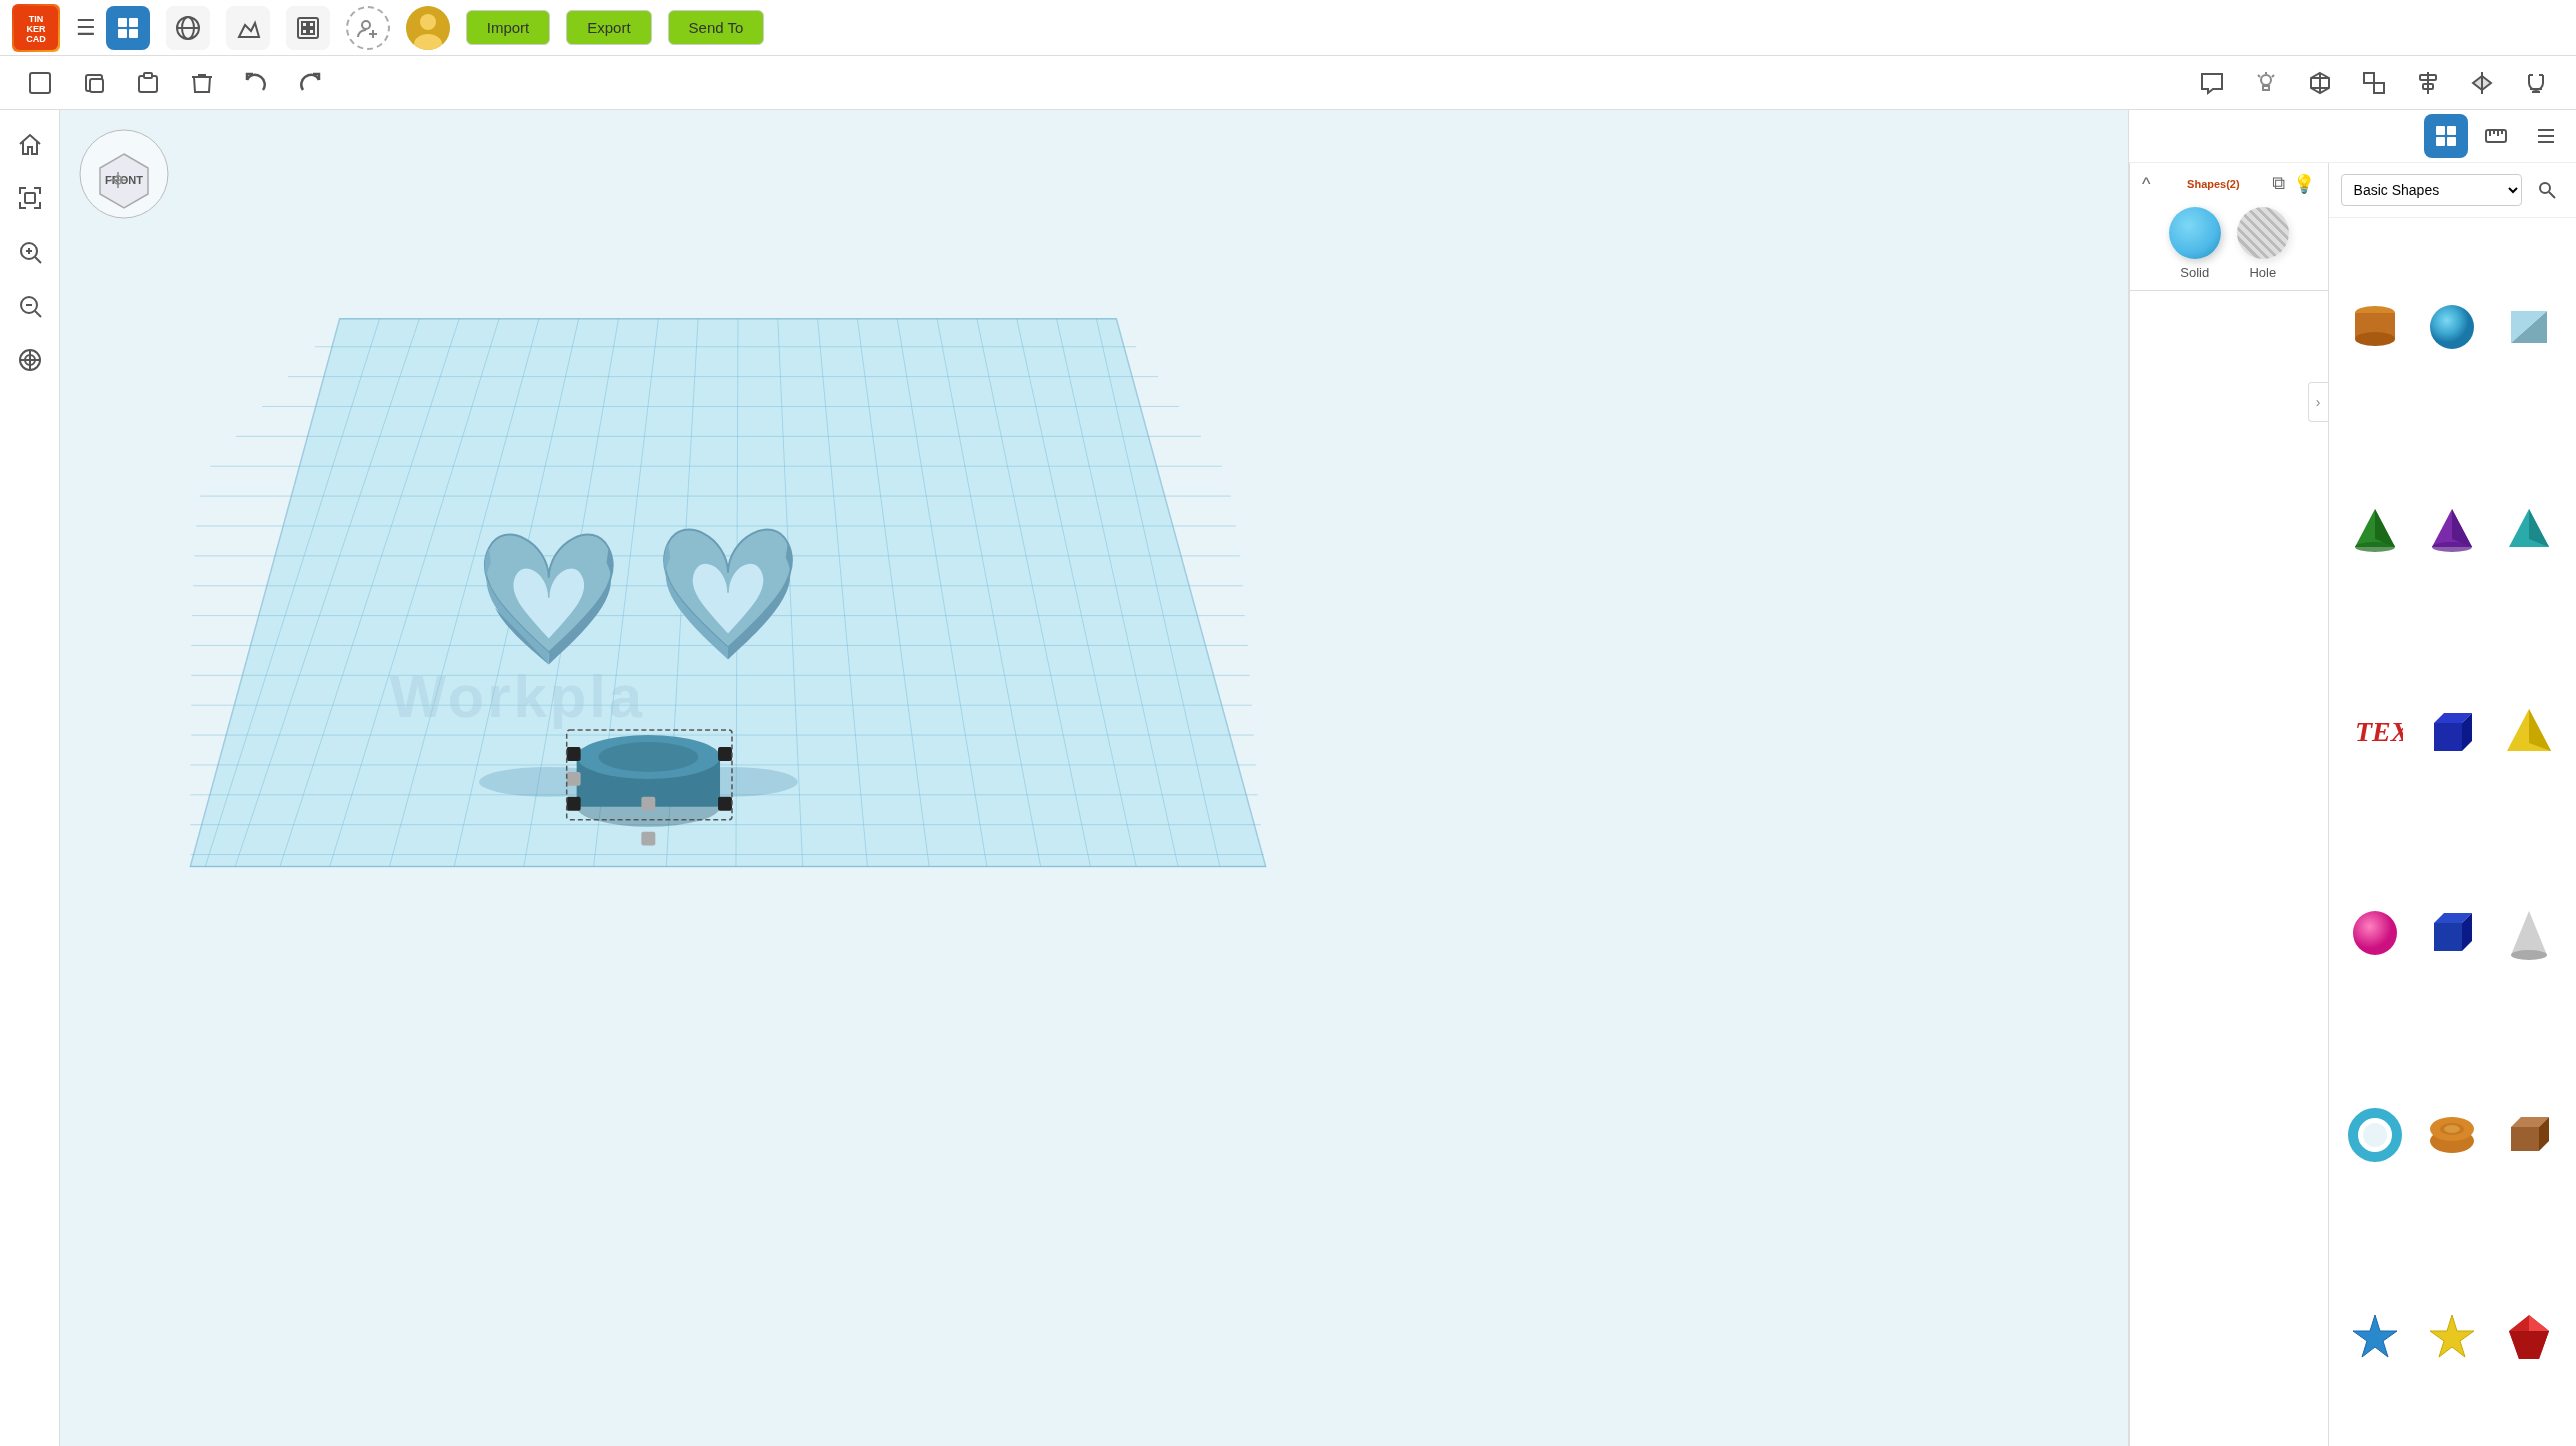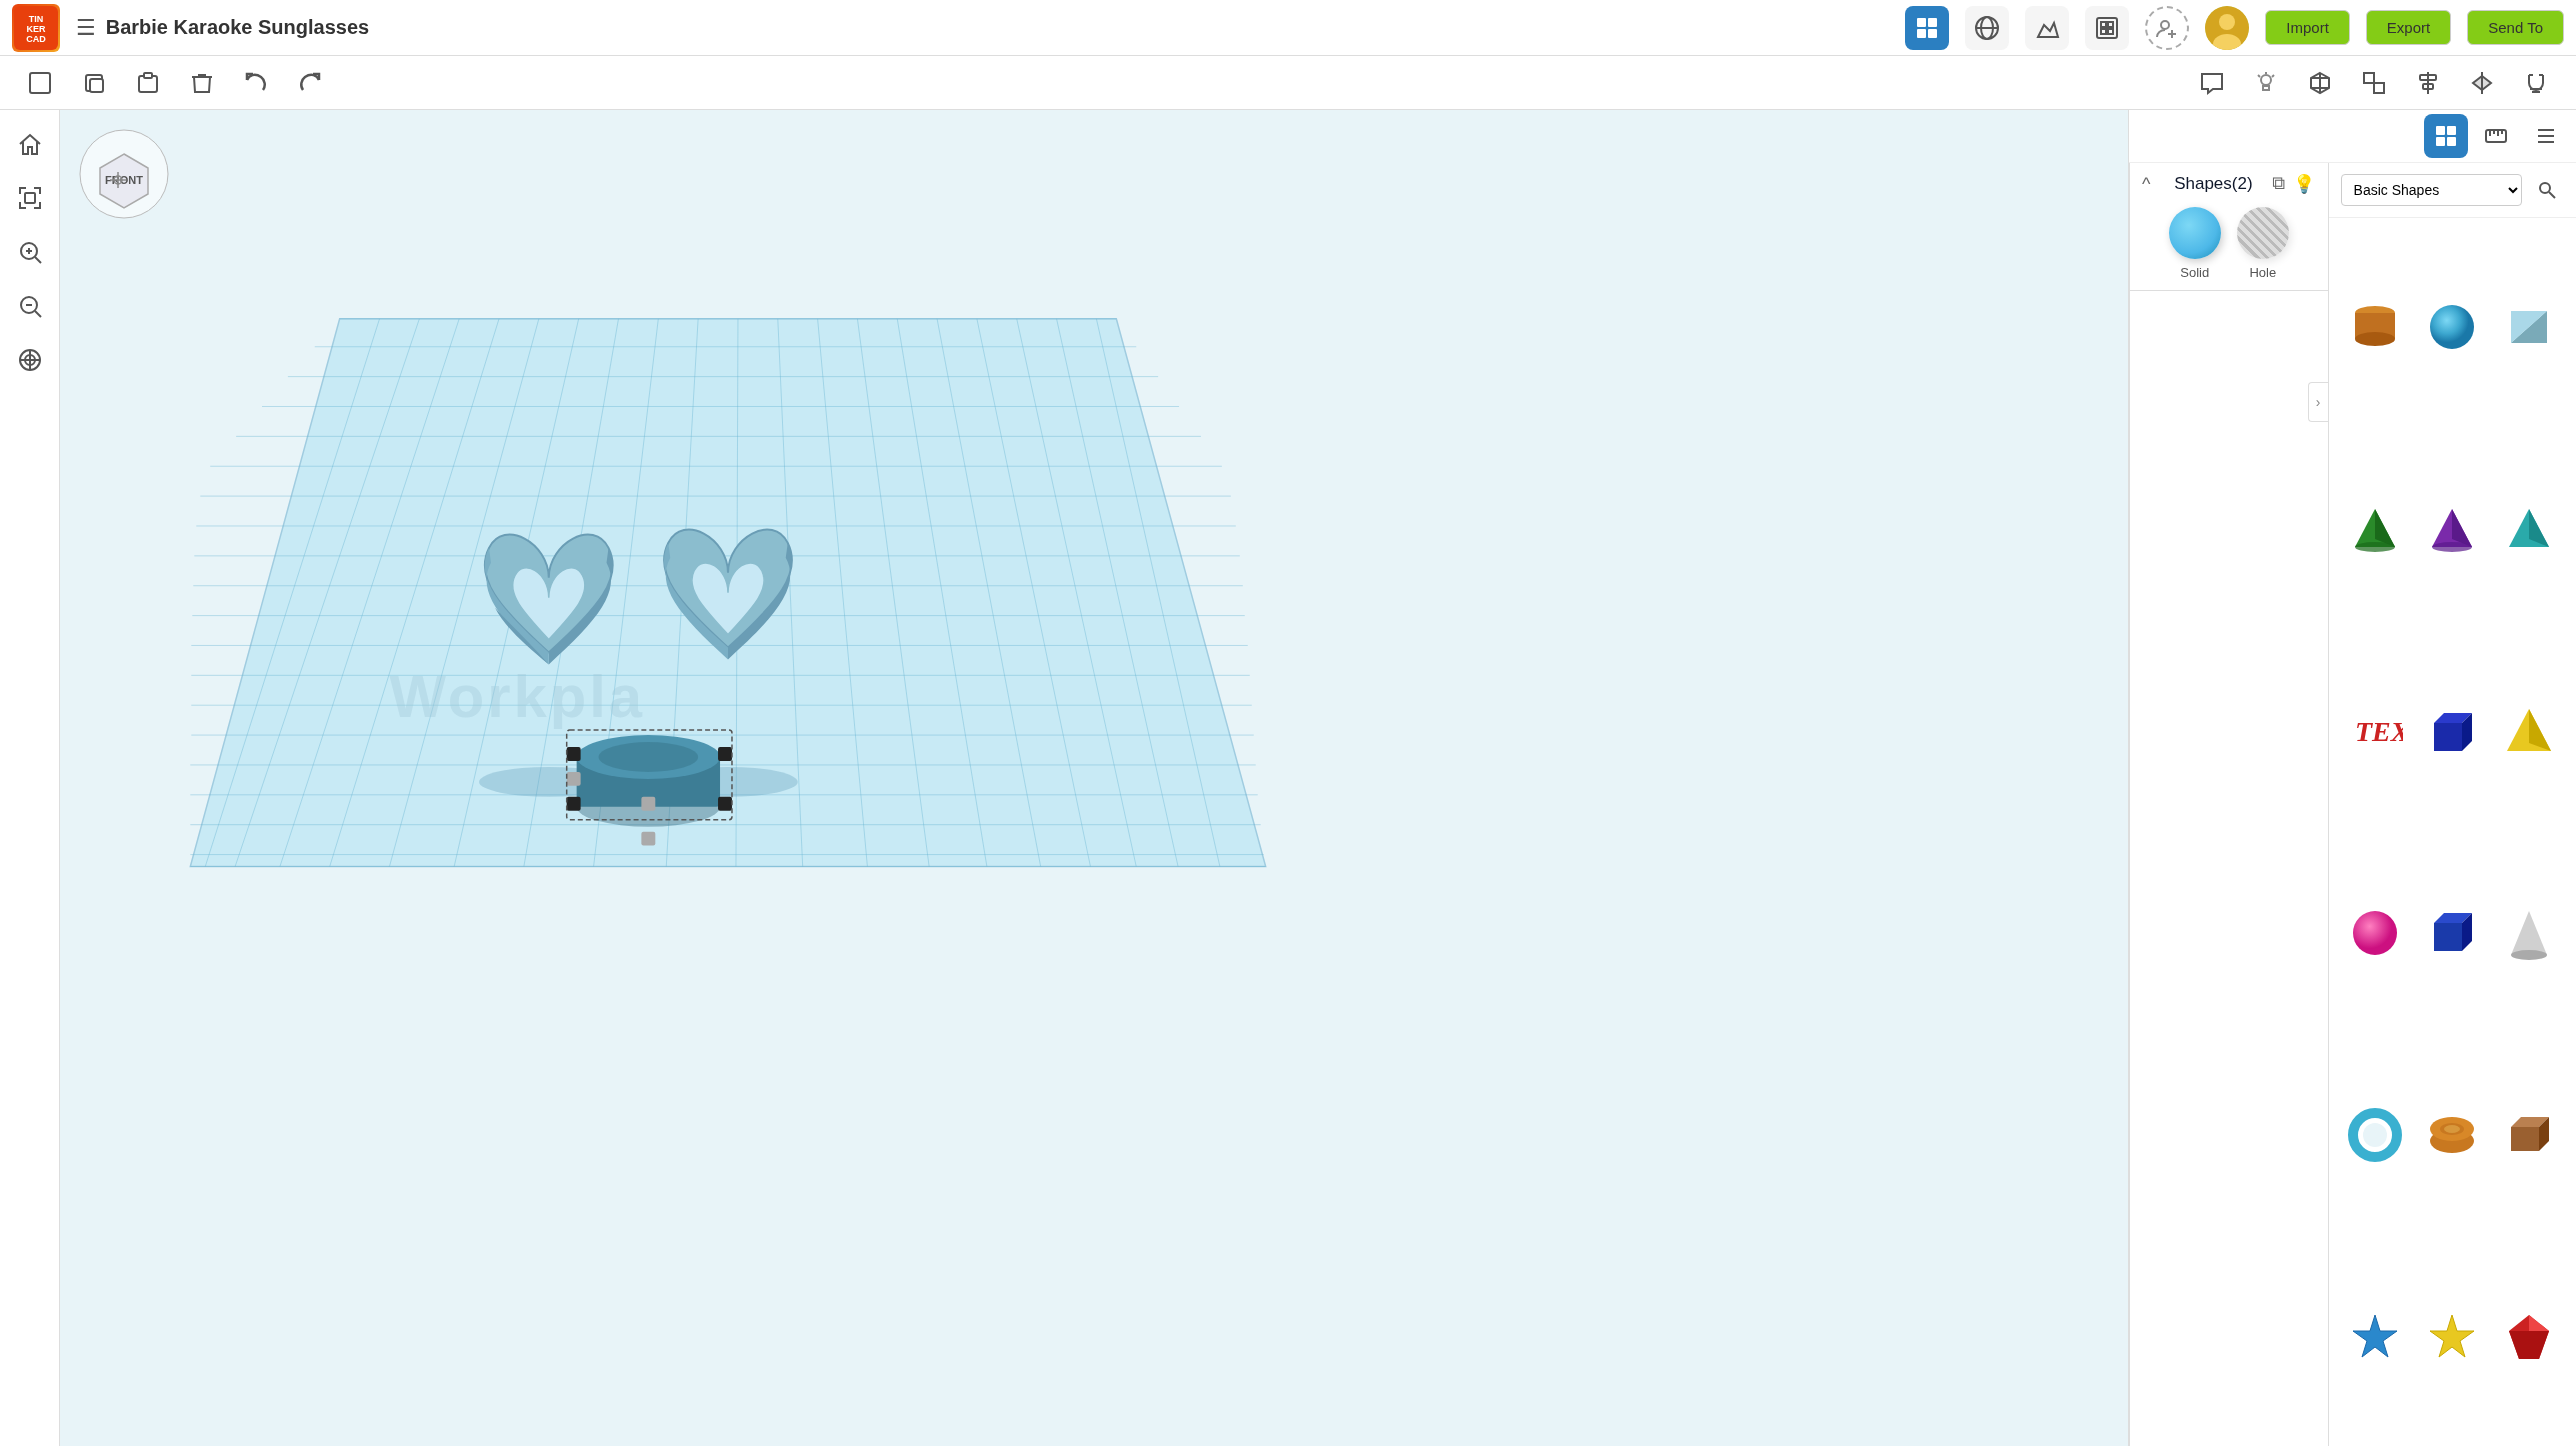--- a/index.html
+++ b/index.html
@@ -174,23 +174,23 @@
       border-bottom: 1px solid #ddd;
       padding: 10px 12px;
     }
     .shapes-header {
       display: flex;
       align-items: center;
       justify-content: space-between;
       margin-bottom: 12px;
     }
     .shapes-title {
-      font-size: 17px;
-      font-weight: normal;
-      color: #0f172a;
+      font-size: 11px;
+      font-weight: bold;
+      color: #c2410c;
     }
     .shapes-header-icons {
       display: flex; gap: 8px;
     }
     .shapes-header-icon {
       font-size: 18px; cursor: pointer; color: #666;
     }
     .shapes-toggle-btn {
       font-size: 18px; cursor: pointer; color: #666; margin-right: 4px;
     }
@@ -330,21 +330,20 @@
 <div id="topbar">
   <div class="tinkercad-logo">
     <svg width="44" height="44" viewBox="0 0 44 44">
       <rect width="44" height="44" rx="6" fill="#e8400c"></rect>
       <text x="22" y="16" text-anchor="middle" fill="white" font-size="9" font-weight="bold">TIN</text>
       <text x="22" y="26" text-anchor="middle" fill="white" font-size="9" font-weight="bold">KER</text>
       <text x="22" y="36" text-anchor="middle" fill="white" font-size="9" font-weight="bold">CAD</text>
     </svg>
   </div>
   <div class="hamburger-icon">☰</div>
-  <div class="app-title">Barbie Karaoke Sunglasses</div>
   <div class="topbar-right">
     <div class="topbar-icon-btn active">
       <svg width="24" height="24" viewBox="0 0 24 24" fill="white">
         <rect x="2" y="2" width="9" height="9" rx="1"></rect>
         <rect x="13" y="2" width="9" height="9" rx="1"></rect>
         <rect x="2" y="13" width="9" height="9" rx="1"></rect>
         <rect x="13" y="13" width="9" height="9" rx="1"></rect>
       </svg>
     </div>
     <div class="topbar-icon-btn">

